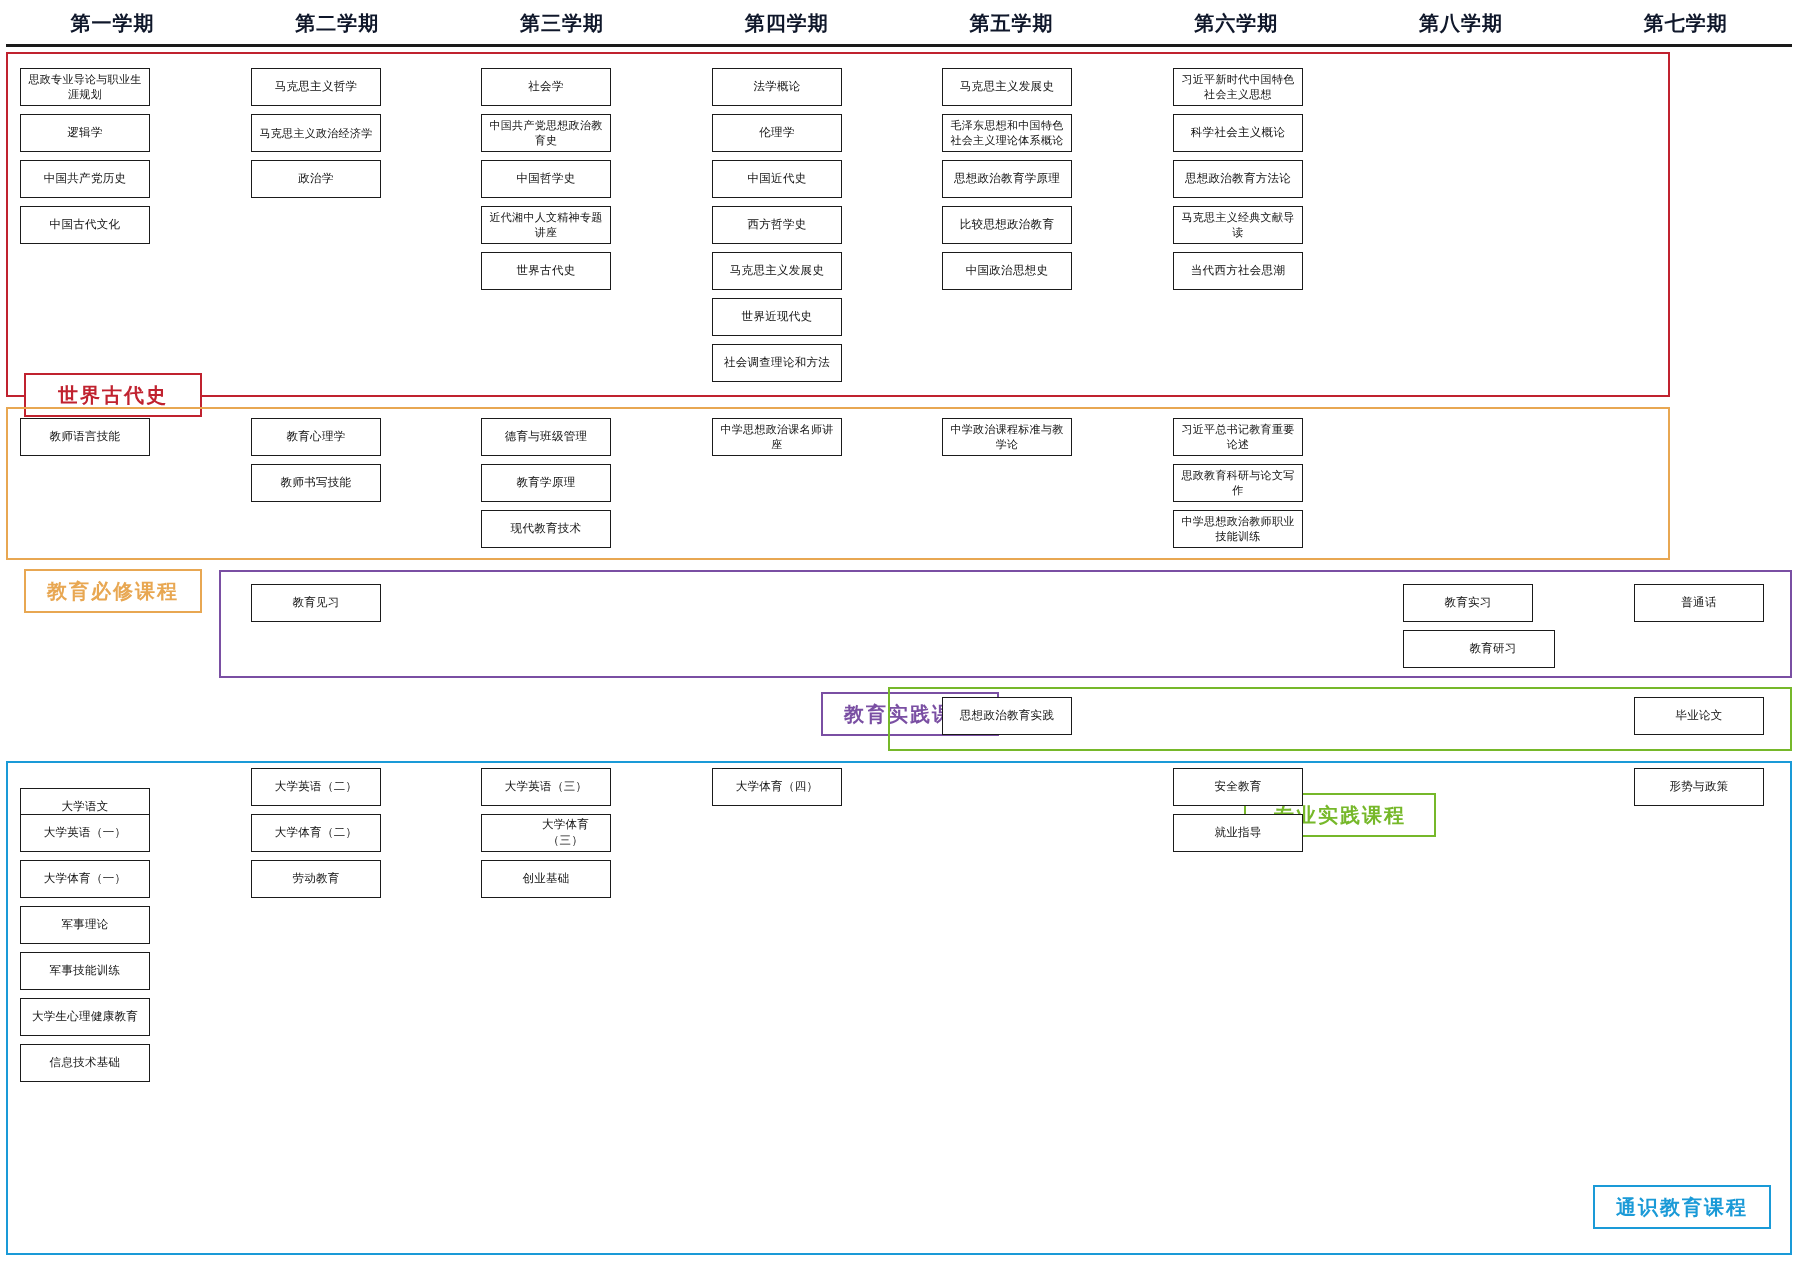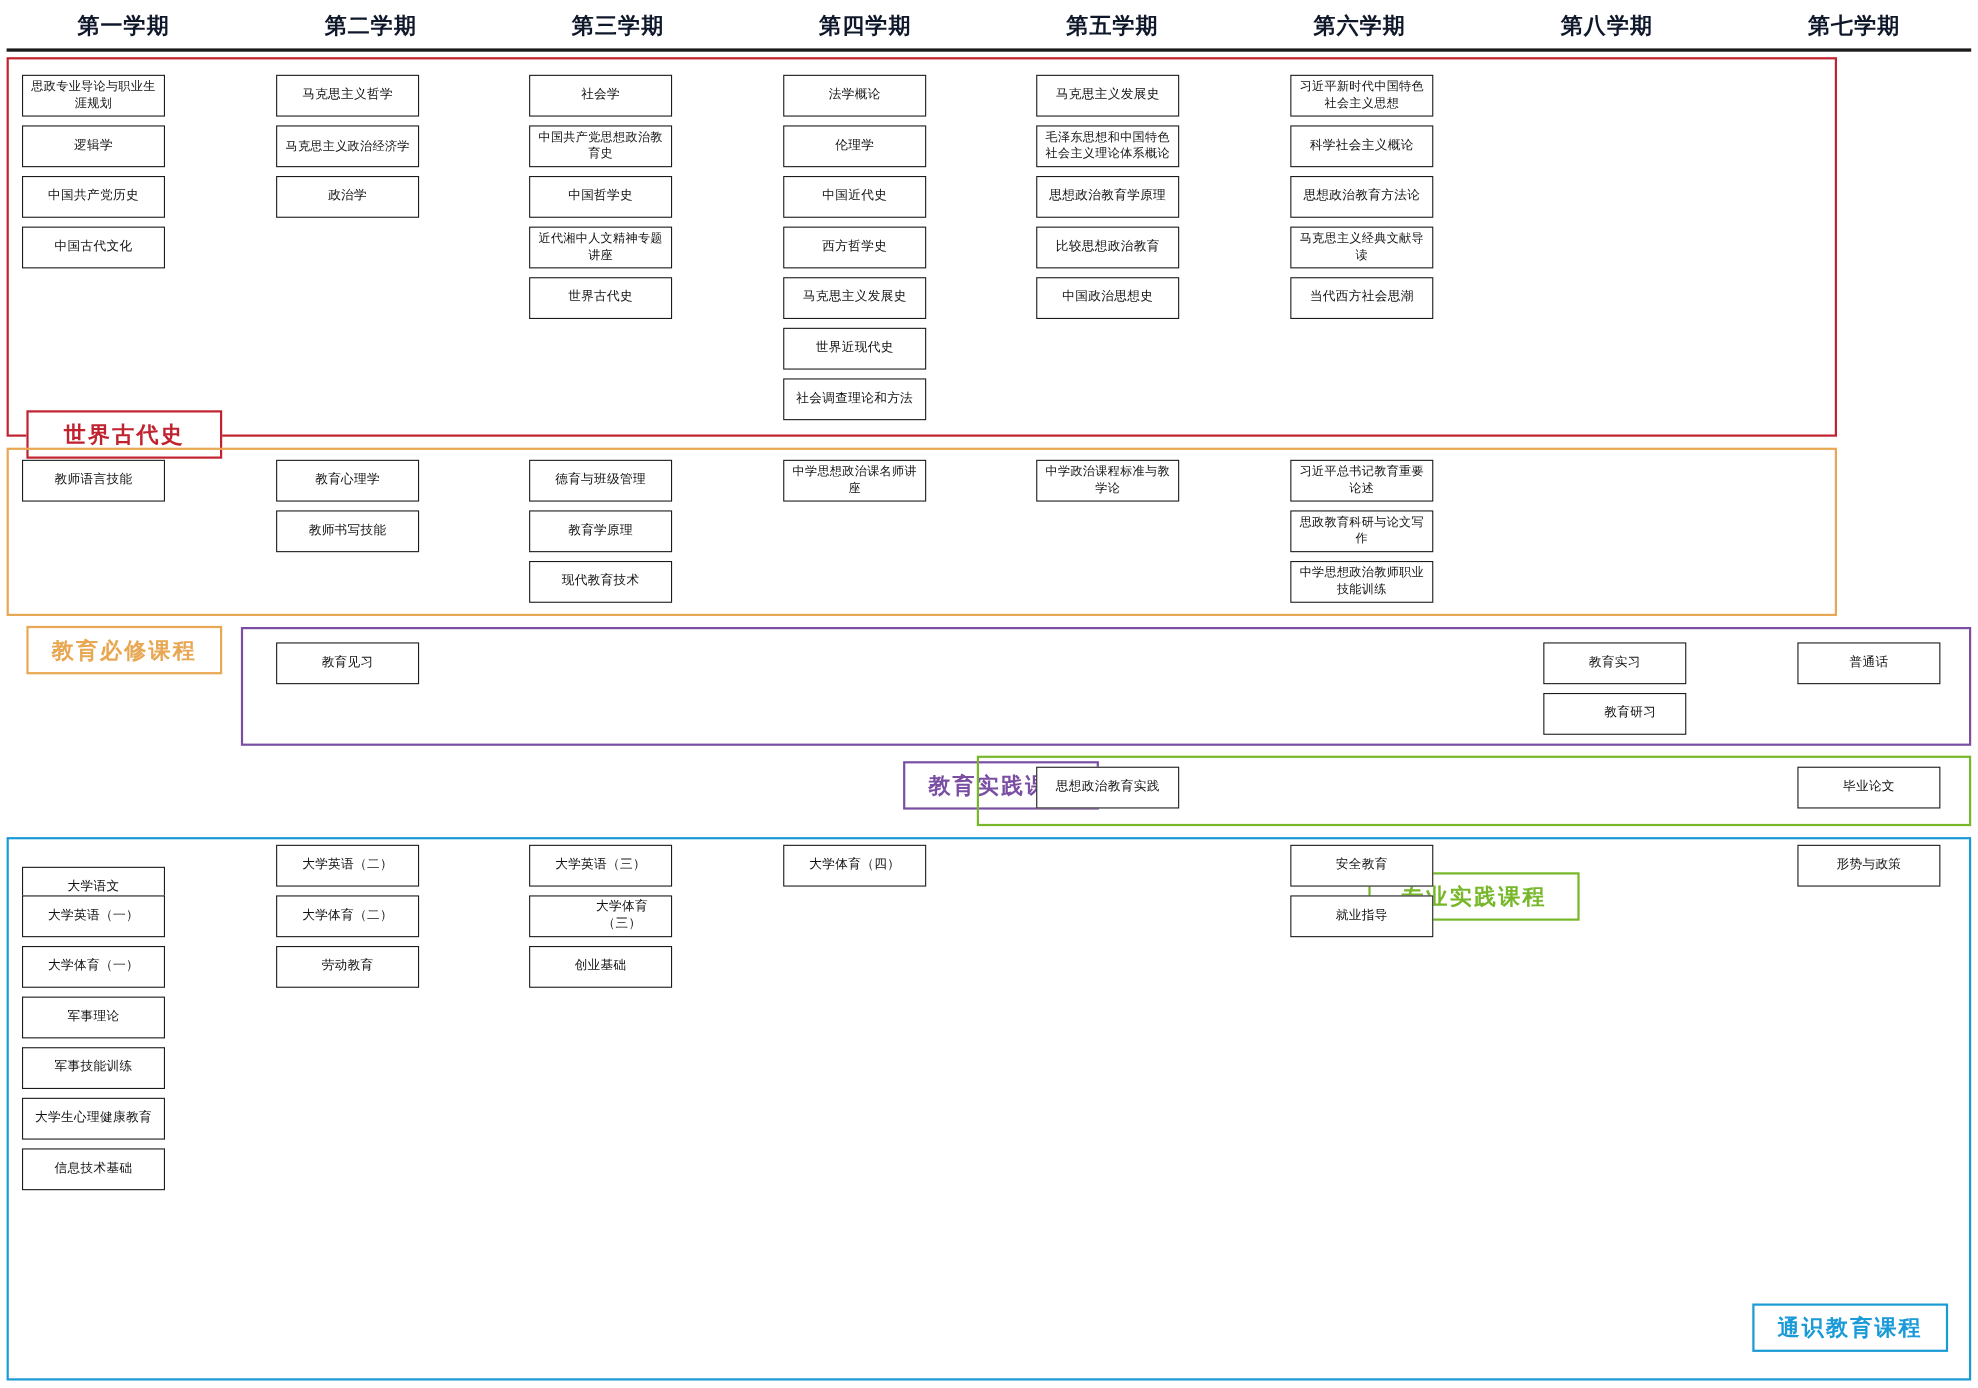--- a/index.html
+++ b/index.html
@@ -118,21 +118,21 @@
     <div class="box" style="left: 481px; top: 510px; width: 130px; height: 38px;">现代教育技术</div>
     <div class="box two-line" style="left: 712px; top: 418px; width: 130px; height: 38px;">中学思想政治课名师讲座</div>
     <div class="box two-line" style="left: 942px; top: 418px; width: 130px; height: 38px;">中学政治课程标准与教学论</div>
     <div class="box two-line" style="left: 1173px; top: 418px; width: 130px; height: 38px;">习近平总书记教育重要论述</div>
     <div class="box two-line" style="left: 1173px; top: 464px; width: 130px; height: 38px;">思政教育科研与论文写作</div>
     <div class="box two-line" style="left: 1173px; top: 510px; width: 130px; height: 38px;">中学思想政治教师职业技能训练</div>
     <div class="chip" style="left: 24px; top: 569px; width: 178px; height: 44px; border-color: rgb(232, 167, 82); color: rgb(232, 167, 82);">教育必修课程</div>
     <div class="group" style="left: 219px; top: 570px; width: 1573px; height: 108px; border-color: rgb(122, 79, 163);"></div>
     <div class="box" style="left: 251px; top: 584px; width: 130px; height: 38px;">教育见习</div>
     <div class="box" style="left: 1403px; top: 584px; width: 130px; height: 38px;">教育实习</div>
-    <div class="box" style="left: 1403px; top: 630px; width: 130px; height: 38px; padding-left: 32px;">教育研习</div>
+    <div class="box" style="left: 1403px; top: 630px; width: 152px; height: 38px; padding-left: 32px;">教育研习</div>
     <div class="box" style="left: 1634px; top: 584px; width: 130px; height: 38px;">普通话</div>
     <div class="chip" style="left: 821px; top: 692px; width: 178px; height: 44px; border-color: rgb(122, 79, 163); color: rgb(122, 79, 163);">教育实践课程</div>
     <div class="group" style="left: 888px; top: 687px; width: 904px; height: 64px; border-color: rgb(118, 184, 42);"></div>
     <div class="box" style="left: 942px; top: 697px; width: 130px; height: 38px;">思想政治教育实践</div>
     <div class="box" style="left: 1634px; top: 697px; width: 130px; height: 38px;">毕业论文</div>
     <div class="chip" style="left: 1244px; top: 793px; width: 192px; height: 44px; border-color: rgb(118, 184, 42); color: rgb(118, 184, 42);">专业实践课程</div>
     <div class="group" style="left: 6px; top: 761px; width: 1786px; height: 494px; border-color: rgb(26, 154, 215);"></div>
     <div class="box" style="left: 20px; top: 788px; width: 130px; height: 38px;">大学语文</div>
     <div class="box" style="left: 20px; top: 814px; width: 130px; height: 38px;">大学英语（一）</div>
     <div class="box" style="left: 20px; top: 860px; width: 130px; height: 38px;">大学体育（一）</div>

